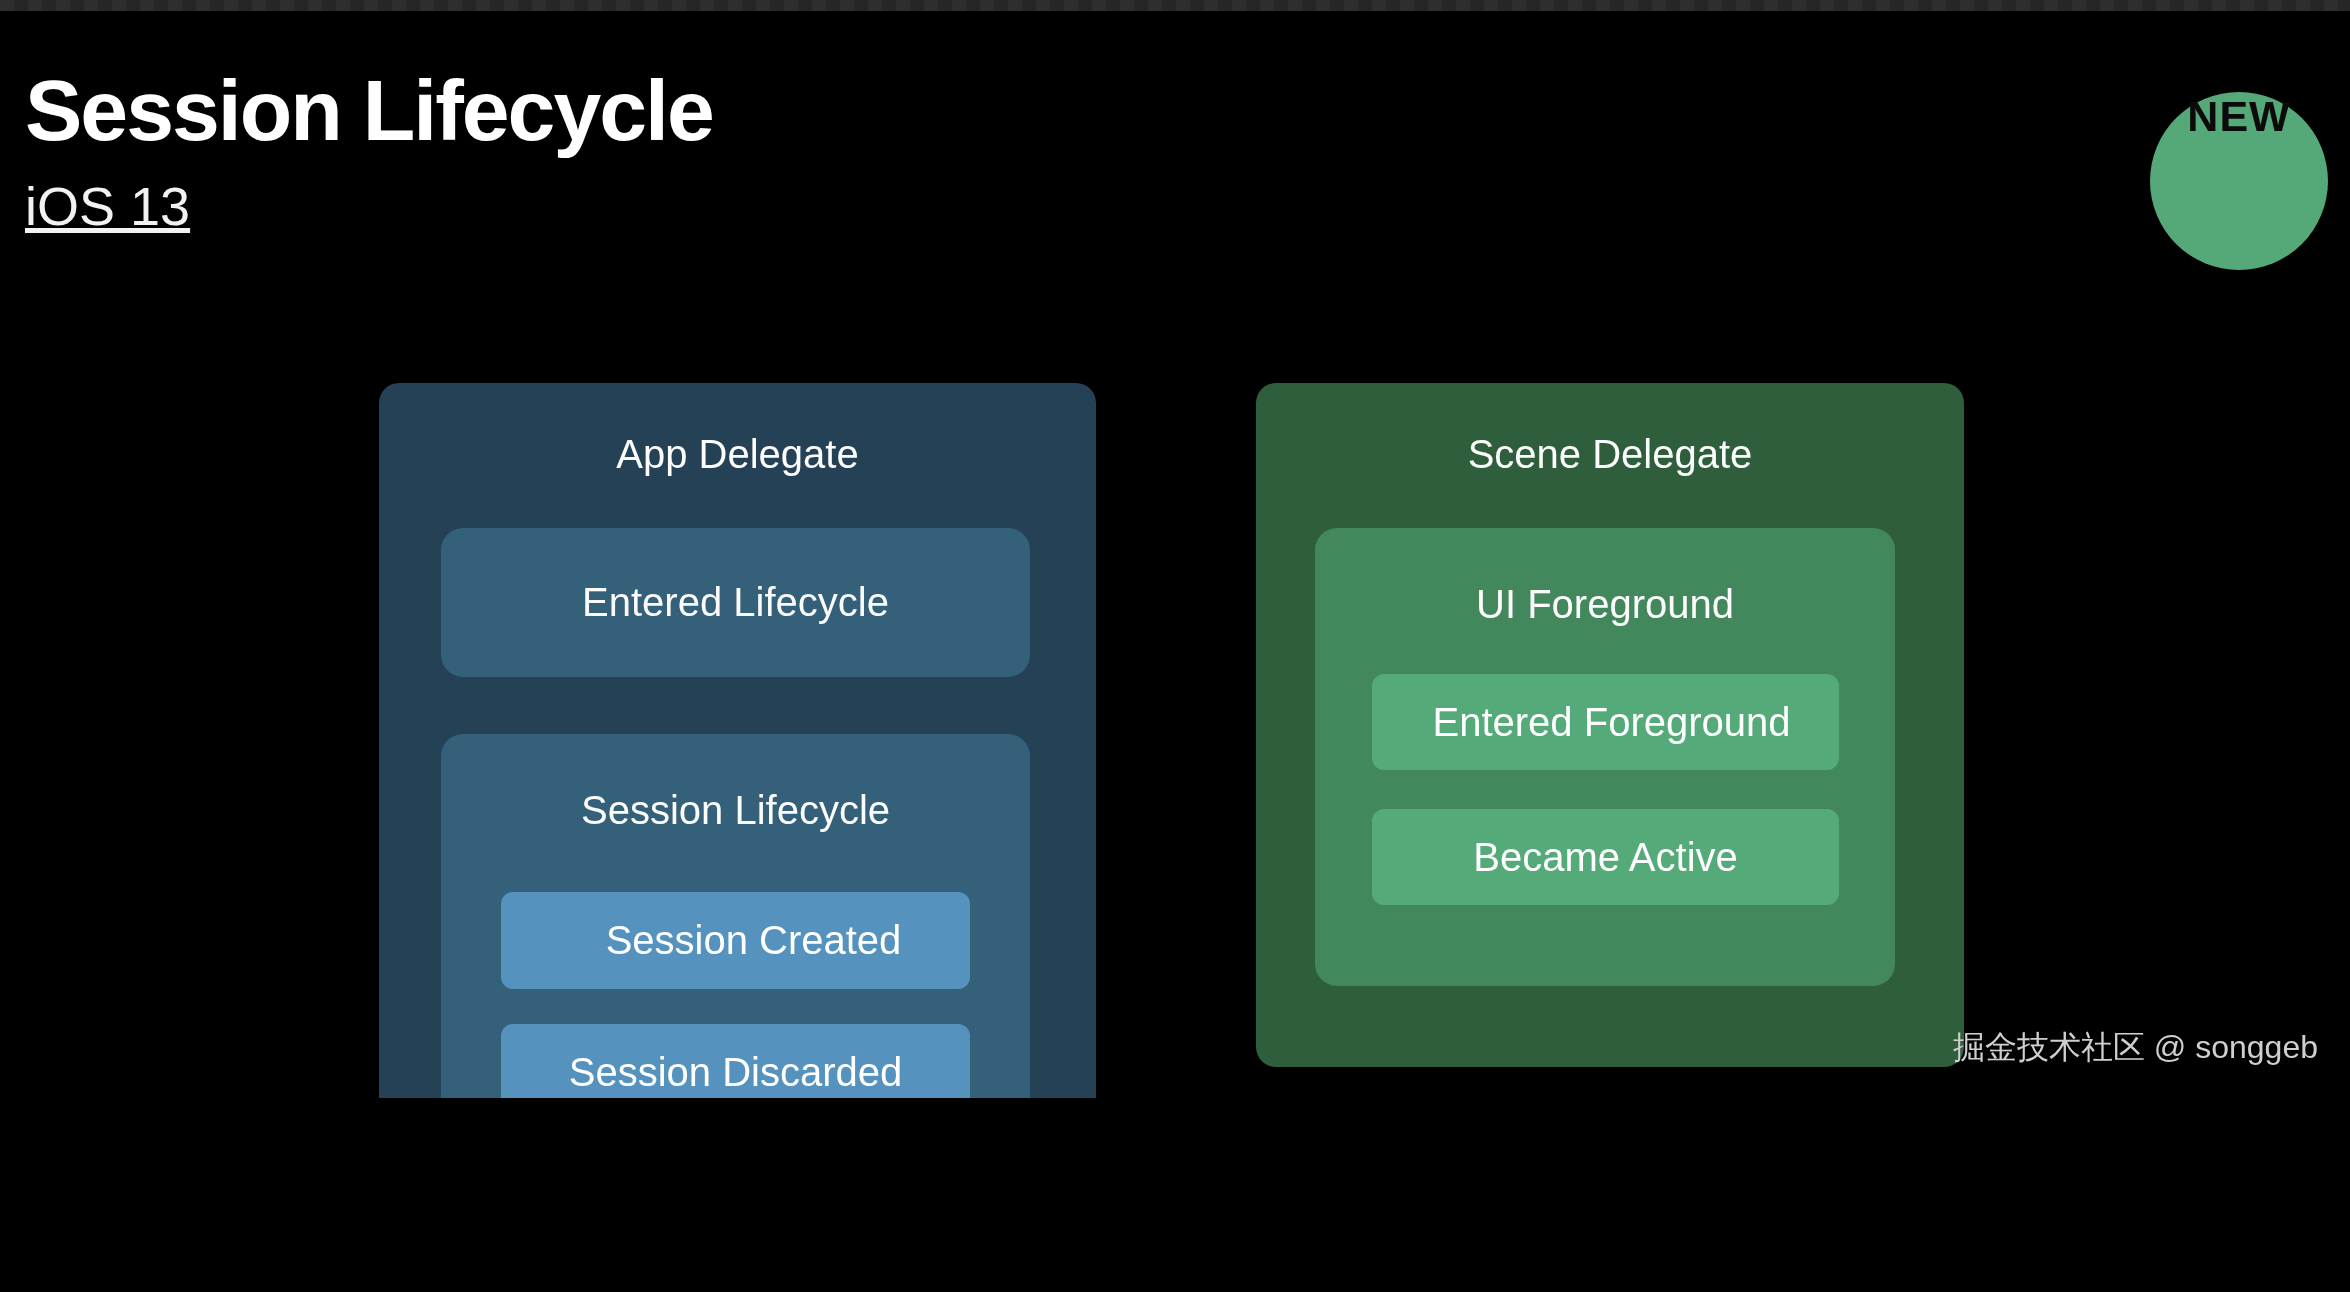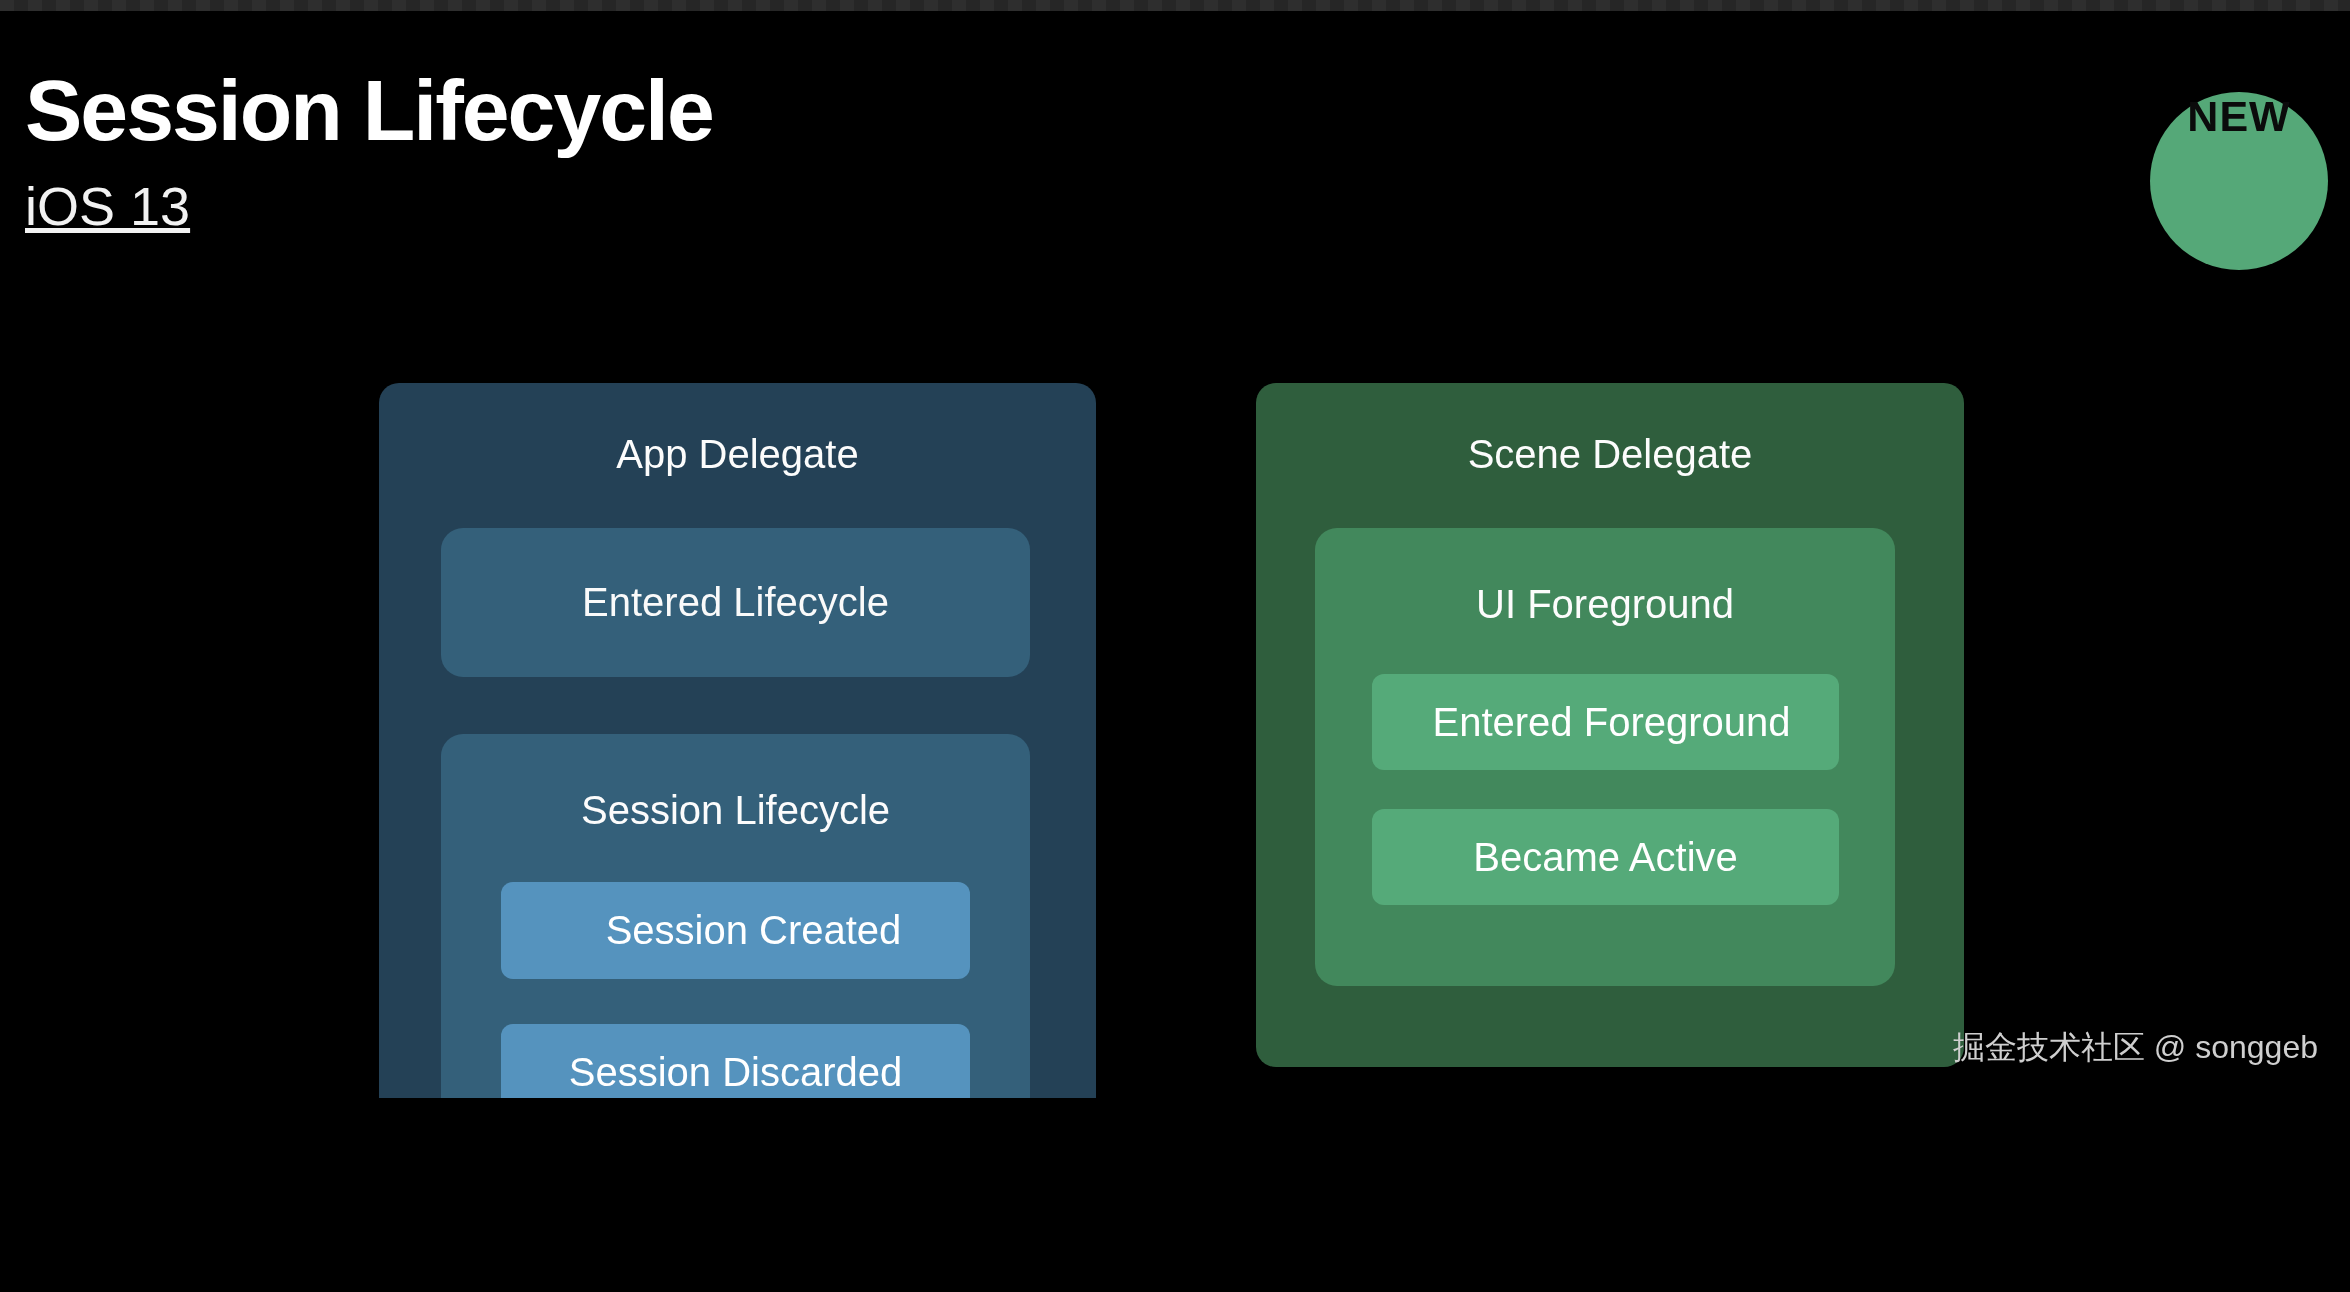--- a/index.html
+++ b/index.html
@@ -138,21 +138,21 @@
     position: absolute;
     border-radius: 12px;
     display: flex;
     align-items: center;
     justify-content: center;
     font-size: 40px;
     color: #ffffff;
   }
   .leaf-blue { background: #5593BE; left: 60px; right: 60px; height: 97px; }
   .leaf-green { background: #55AA79; left: 57px; right: 56px; height: 96px; }
-  .leaf-1-blue { top: 148px; padding-left: 36px; }
+  .leaf-1-blue { top: 158px; padding-left: 36px; }
   .leaf-2-blue { top: 290px; }
   .leaf-1-green { top: 146px; padding-left: 12px; }
   .leaf-2-green { top: 281px; }
 
   
   .watermark {
     position: absolute;
     right: 32px;
     bottom: 28px;
     font-size: 32px;

